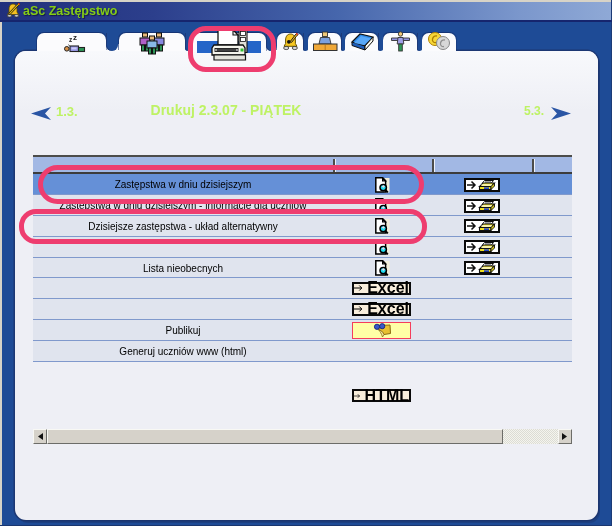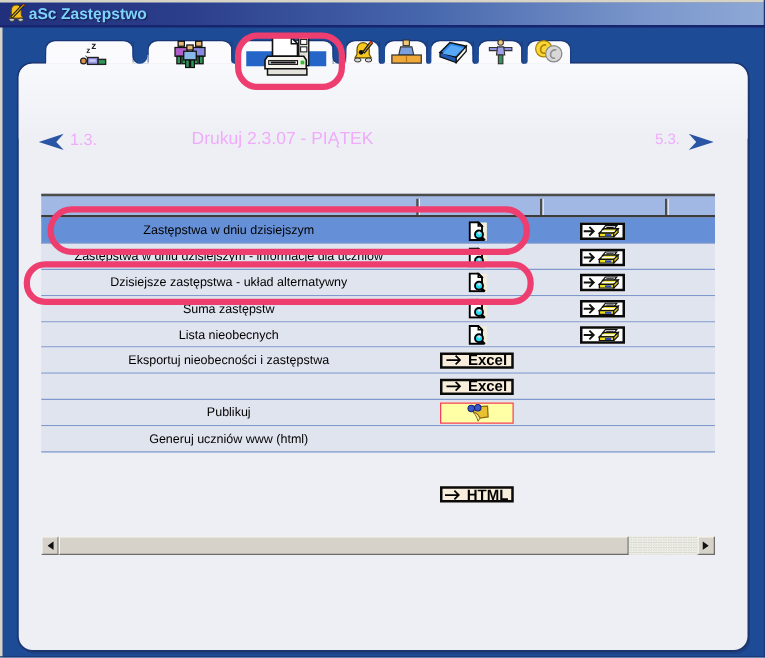--- a/index.html
+++ b/index.html
@@ -6,21 +6,21 @@
   body{width:612px;height:526px;position:relative;overflow:hidden;
        background:#1e4b96;font-family:"Liberation Sans", sans-serif;}
   .abs{position:absolute;}
   #leftedge{left:0;top:20px;width:2px;height:506px;background:#d7d3c7;}
   #btmedge{left:0;top:525px;width:612px;height:1px;background:#1a366f;}
   #rightedge{left:610.5px;top:0;width:1.5px;height:526px;background:#1c3a76;}
   
   #titlebar{left:0;top:0;width:612px;height:20px;
     background:linear-gradient(90deg,#21307c 0%,#2c3f8c 25%,#4666ac 55%,#7b97cc 85%,#8fa9d6 100%);
     border-top:2px solid #d7d3c7;box-sizing:border-box;}
-  #titletext{left:23px;top:4px;color:#7dd3fc;font-size:12.5px;font-weight:bold;text-shadow:1px 1px 1px rgba(10,10,30,0.6);}
+  #titletext{left:23px;top:4px;color:#84cc16;font-size:12.5px;font-weight:bold;text-shadow:1px 1px 1px rgba(10,10,30,0.6);}
   #titleline{left:0;top:20px;width:612px;height:2px;background:#16256e;}
   
   #panel{left:15px;top:51px;width:583px;height:468.5px;background:#eeeff5;
     border-radius:11px;box-shadow:0 0 0 1.5px rgba(27,50,106,0.8),2px 3px 0 rgba(27,50,106,0.45);}
   #panelgrad{left:15px;top:51px;width:583px;height:60px;border-radius:11px 11px 0 0;
     background:linear-gradient(180deg,#f8f9fc 0%,#eeeff5 100%);}
   
   #tabstrip{left:37px;top:44px;width:419px;height:7px;background:#fbfbfd;}
   .tab{top:33px;height:18px;background:#fbfbfd;border-radius:7px 7px 0 0;box-shadow:-1px -1px 0 rgba(20,46,108,0.6),1px -1px 0 rgba(20,46,108,0.45);}
   .notch{top:33px;height:18px;background:#1e4b96;border-radius:0 0 6px 6px;
@@ -28,37 +28,37 @@
   #tab1{left:37px;width:69px;}
   #tab2{left:118.5px;width:66.5px;}
   #tab3{left:192px;width:74px;top:33px;height:19px;}
   #tab3band{left:197px;top:41px;width:63.5px;height:12px;background:#2565c8;}
   #tab4{left:276.5px;width:26px;}
   #tab5{left:307.5px;width:33px;}
   #tab6{left:345px;width:33px;}
   #tab7{left:382.5px;width:34.5px;}
   #tab8{left:422px;width:34px;}
   
-  .navtext{color:#f0abfc;font-weight:normal;}
+  .navtext{color:#bef264;font-weight:bold;}
   #nav1{left:56px;top:104px;font-size:13px;}
   #navtitle{left:144px;top:102px;font-size:14px;width:164px;text-align:center;}
   #nav5{left:524px;top:104px;font-size:12px;}
   
   #tbl{left:33px;top:155px;width:539px;height:210px;}
   #thead{left:0;top:0;width:539px;height:19.4px;background:#a2b8e4;
      border-top:2px solid #4c4c4a;border-bottom:2.7px solid #3c3c3c;box-sizing:border-box;}
   .hdiv{top:2px;width:2px;height:13px;background:#4c4c4a;}
   .hdivw{top:2px;width:1px;height:13px;background:#eef2fa;}
   .row{left:0;width:539px;height:20.8px;background:#e0e4ee;border-bottom:1px solid #8099cc;box-sizing:border-box;
        font-size:10px;color:#000;}
   .rlabel{position:absolute;left:0;top:0;width:300px;text-align:center;line-height:21.5px;}
   #row1{background:#6590d7;}
   
   .btn{position:absolute;background:#f9eedc;border:2px solid #0a0a0a;box-sizing:border-box;
-       font-size:12px;font-weight:bold;color:#000;white-space:nowrap;
+       font-size:16px;font-weight:bold;color:#000;white-space:nowrap;
        display:flex;align-items:center;justify-content:center;gap:4px;}
   .pbtn{position:absolute;left:430.5px;top:3.4px;width:36px;height:14px;background:#fff;
        border:2px solid #0a0a0a;box-sizing:border-box;}
   .picon{position:absolute;left:341.3px;top:2.4px;width:16px;height:16px;}
   
   #sbar{left:33px;top:429px;width:539px;height:15px;}
   .sbtn{top:0;width:14px;height:15px;background:#d6d2ca;
      border-top:1px solid #f8f8f4;border-left:1px solid #f8f8f4;
      border-right:1px solid #6c6c68;border-bottom:1px solid #6c6c68;box-sizing:border-box;
      display:flex;align-items:center;justify-content:center;}
@@ -226,39 +226,37 @@
     <div class="abs row" style="top:61px">
       <div class="rlabel">Dzisiejsze zastępstwa - układ alternatywny</div>
       <svg class="picon" viewBox="0 0 16 16">
         <use href="#pv"></use>
       </svg>
       <div class="pbtn"><svg width="32" height="10" viewBox="0 0 32 10">
           <use href="#pr"></use>
         </svg></div>
     </div>
     <div class="abs row" style="top:81.8px">
-      <div class="rlabel">Suma zastępstw</div>
       <svg class="picon" viewBox="0 0 16 16">
         <use href="#pv"></use>
       </svg>
       <div class="pbtn"><svg width="32" height="10" viewBox="0 0 32 10">
           <use href="#pr"></use>
         </svg></div>
     </div>
     <div class="abs row" style="top:102.6px">
       <div class="rlabel">Lista nieobecnych</div>
       <svg class="picon" viewBox="0 0 16 16">
         <use href="#pv"></use>
       </svg>
       <div class="pbtn"><svg width="32" height="10" viewBox="0 0 32 10">
           <use href="#pr"></use>
         </svg></div>
     </div>
     <div class="abs row" style="top:123.4px">
-      <div class="rlabel">Eksportuj nieobecności i zastępstwa</div>
       <div class="btn" style="left:319px;top:3.6px;width:59px;height:13px;">
         <svg width="13" height="8" viewBox="0 0 13 8">
           <path d="M0 4 L11 4 M7.5 0.5 L11 4 L7.5 7.5" fill="none" stroke="#000" stroke-width="1.4"></path>
         </svg>
         <span>Excel</span>
       </div>
     </div>
     <div class="abs row" style="top:144.2px">
       <div class="btn" style="left:319px;top:3.6px;width:59px;height:13px;">
         <svg width="13" height="8" viewBox="0 0 13 8">

